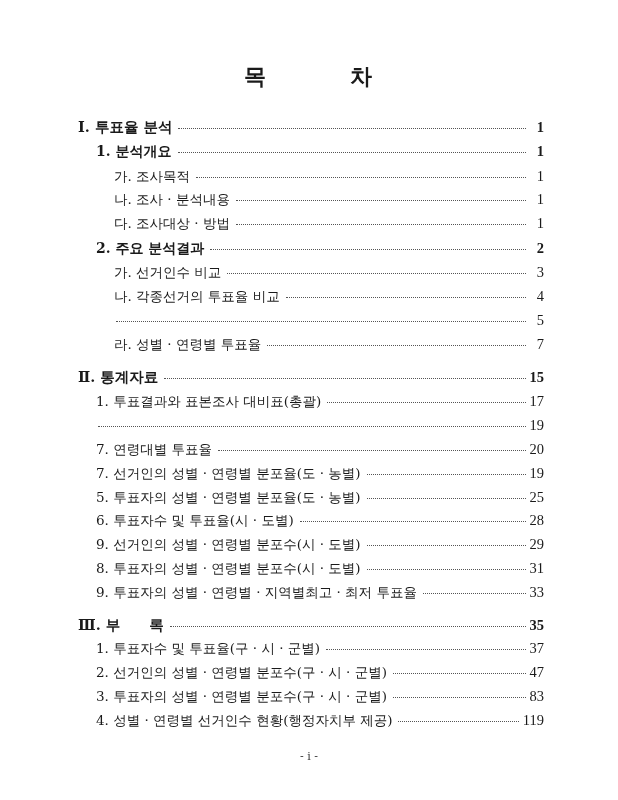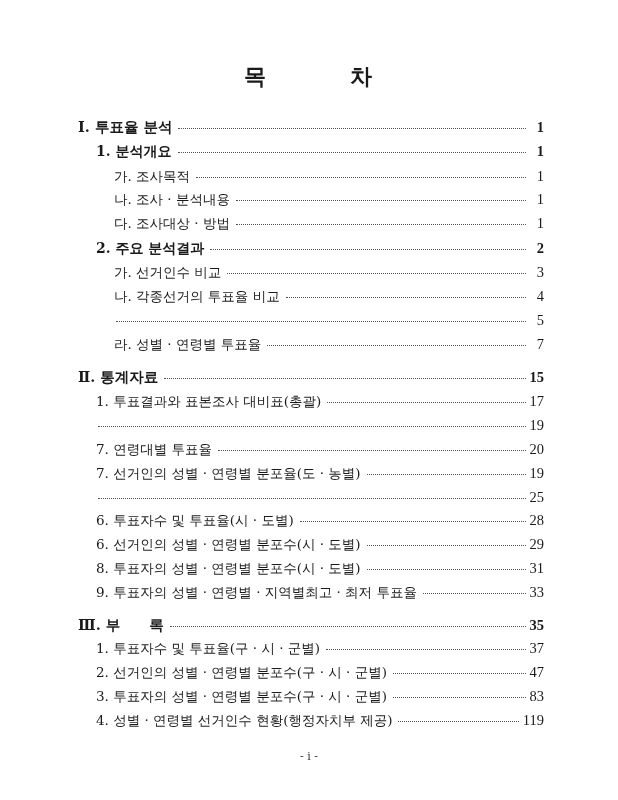--- a/index.html
+++ b/index.html
@@ -153,30 +153,31 @@
     <span class="label">7. 연령대별 투표율</span>
     <span class="leader"></span>
     <span class="page">20</span>
   </div>
   <div class="toc-row lvl-s" style="top:465px">
     <span class="label">7. 선거인의 성별 · 연령별 분포율(도 · 농별)</span>
     <span class="leader"></span>
     <span class="page">19</span>
   </div>
   <div class="toc-row lvl-s" style="top:489px">
+    <span class="label">5. 투표자의 성별 · 연령별 분포율(도 · 농별)</span>
     <span class="leader"></span>
     <span class="page">25</span>
   </div>
   <div class="toc-row lvl-s" style="top:512px">
     <span class="label">6. 투표자수 및 투표율(시 · 도별)</span>
     <span class="leader"></span>
     <span class="page">28</span>
   </div>
   <div class="toc-row lvl-s" style="top:536px">
-    <span class="label">6. 선거인의 성별 · 연령별 분포수(시 · 도별)</span>
+    <span class="label">9. 선거인의 성별 · 연령별 분포수(시 · 도별)</span>
     <span class="leader"></span>
     <span class="page">29</span>
   </div>
   <div class="toc-row lvl-s" style="top:560px">
     <span class="label">8. 투표자의 성별 · 연령별 분포수(시 · 도별)</span>
     <span class="leader"></span>
     <span class="page">31</span>
   </div>
   <div class="toc-row lvl-s" style="top:584px">
     <span class="label">9. 투표자의 성별 · 연령별 · 지역별최고 · 최저 투표율</span>

